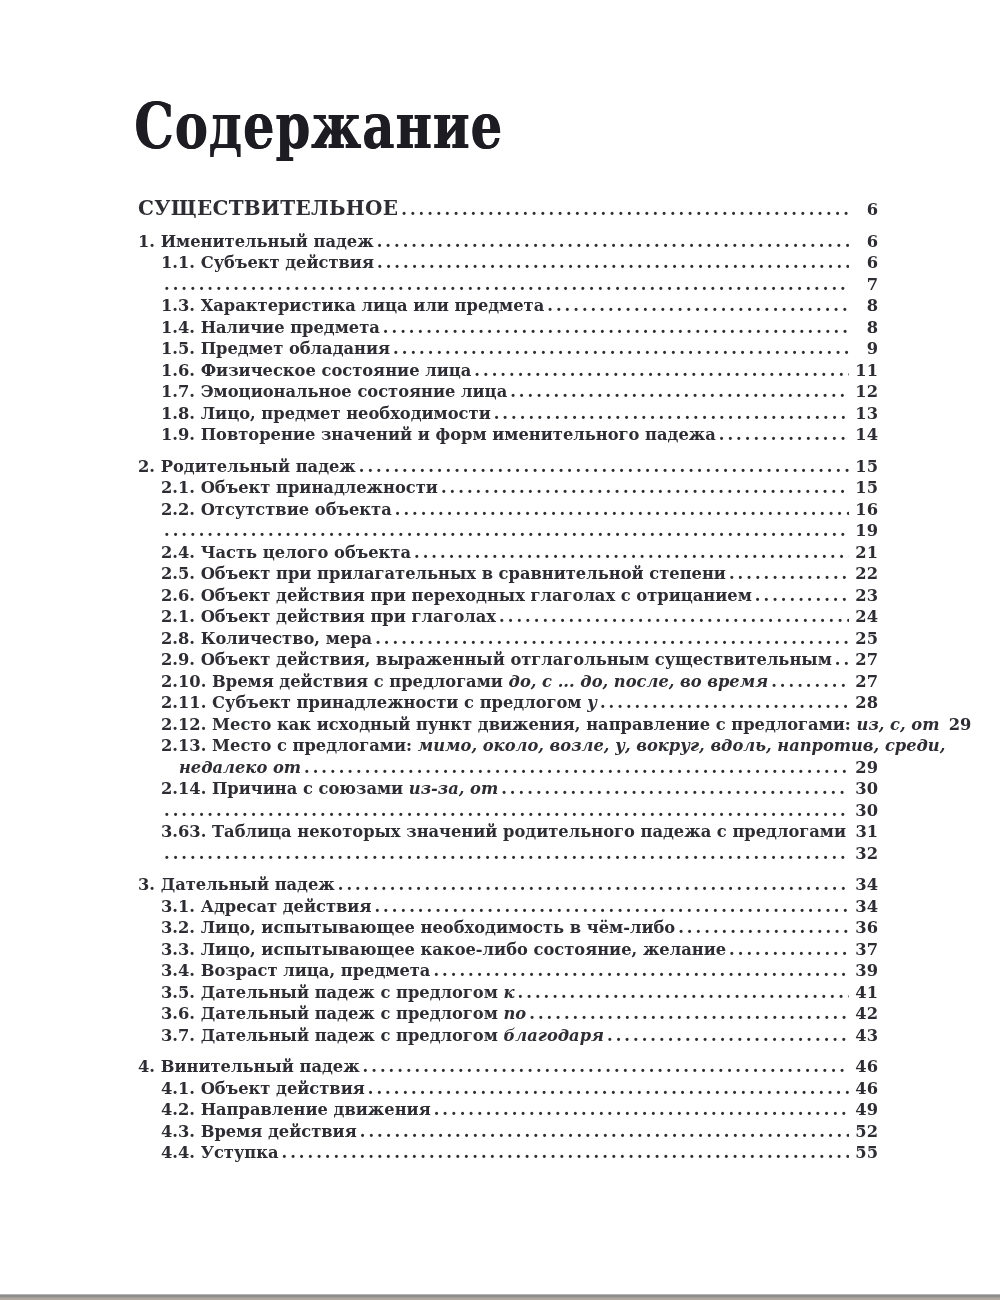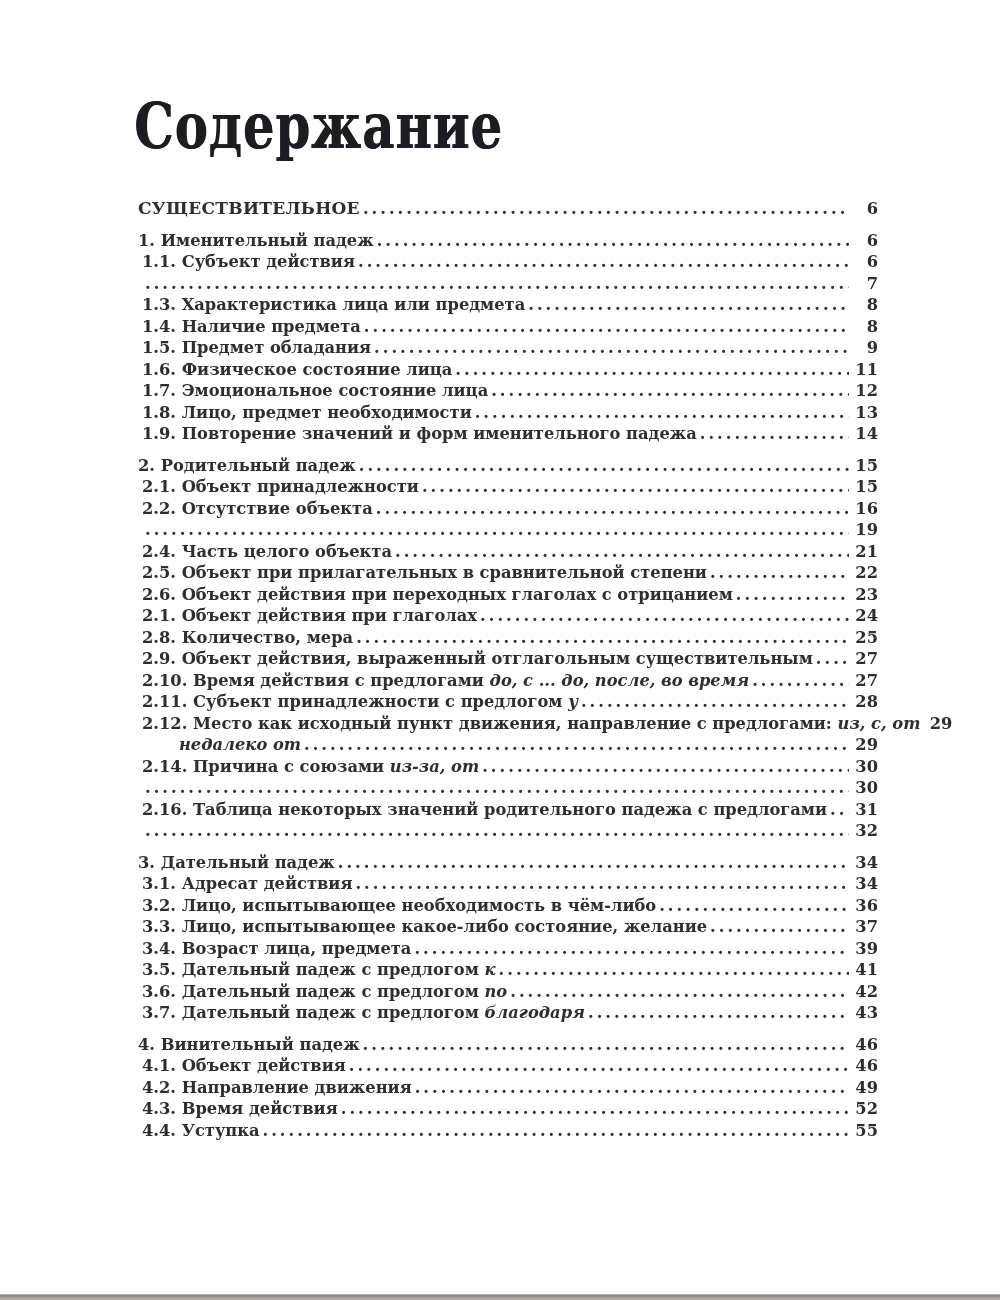--- a/index.html
+++ b/index.html
@@ -33,29 +33,29 @@
     position: absolute;
     left: 138px;
     right: 122px;
     top: 198px;
     font-size: 16.3px;
     font-weight: bold;
     line-height: 21.5px;
     color: #2d2d33;
   }
   .toc-heading { margin-bottom: 10px; }
-  .toc-heading .lbl { letter-spacing: 0.3px; font-size: 17px; }
+  .toc-heading .lbl { letter-spacing: 0.3px; font-size: 20px; }
   .chapter { margin-bottom: 10px; }
   .chapter:last-child { margin-bottom: 0; }
   .row {
     display: flex;
     align-items: baseline;
   }
   .row .lbl { white-space: nowrap; }
-  .item-row { margin-left: 4px; }
+  .item-row { margin-left: 23px; }
   .wrap-row { margin-left: 41px; }
   .dots {
     flex: 1 1 auto;
     overflow: hidden;
     white-space: nowrap;
     letter-spacing: 3px;
     margin-left: 3px;
     min-width: 0;
   }
   .pnum {
@@ -200,36 +200,39 @@
         <div class="row item-row">
           <span class="lbl"><span>2.11.</span> Субъект принадлежности с предлогом <em>у</em></span>
           <span class="dots">............................................................................................................................................................................................................................</span>
           <span class="pnum">28</span>
         </div>
         <div class="row item-row">
           <span class="lbl"><span>2.12.</span> Место как исходный пункт движения, направление с предлогами: <em>из, с, от</em></span>
           <span class="dots">............................................................................................................................................................................................................................</span>
           <span class="pnum">29</span>
         </div>
+        <div class="row item-row">
+          <span class="lbl"><span>2.13.</span> Место с предлогами: <em>мимо, около, возле, у, вокруг, вдоль, напротив, среди,</em></span>
+        </div>
         <div class="row wrap-row">
           <span class="lbl"><em>недалеко от</em></span>
           <span class="dots">............................................................................................................................................................................................................................</span>
           <span class="pnum">29</span>
         </div>
         <div class="row item-row">
           <span class="lbl"><span>2.14.</span> Причина с союзами <em>из-за, от</em></span>
           <span class="dots">............................................................................................................................................................................................................................</span>
           <span class="pnum">30</span>
         </div>
         <div class="row item-row">
           <span class="dots">............................................................................................................................................................................................................................</span>
           <span class="pnum">30</span>
         </div>
         <div class="row item-row">
-          <span class="lbl"><span>2.16.</span> Таблица некоторых значений родительного падежа с предлогами</span>
+          <span class="lbl"><span>3.63.</span> Таблица некоторых значений родительного падежа с предлогами</span>
           <span class="dots">............................................................................................................................................................................................................................</span>
           <span class="pnum">31</span>
         </div>
         <div class="row item-row">
           <span class="dots">............................................................................................................................................................................................................................</span>
           <span class="pnum">32</span>
         </div>
       </div>
       <div class="chapter">
         <div class="row chapter-row">

